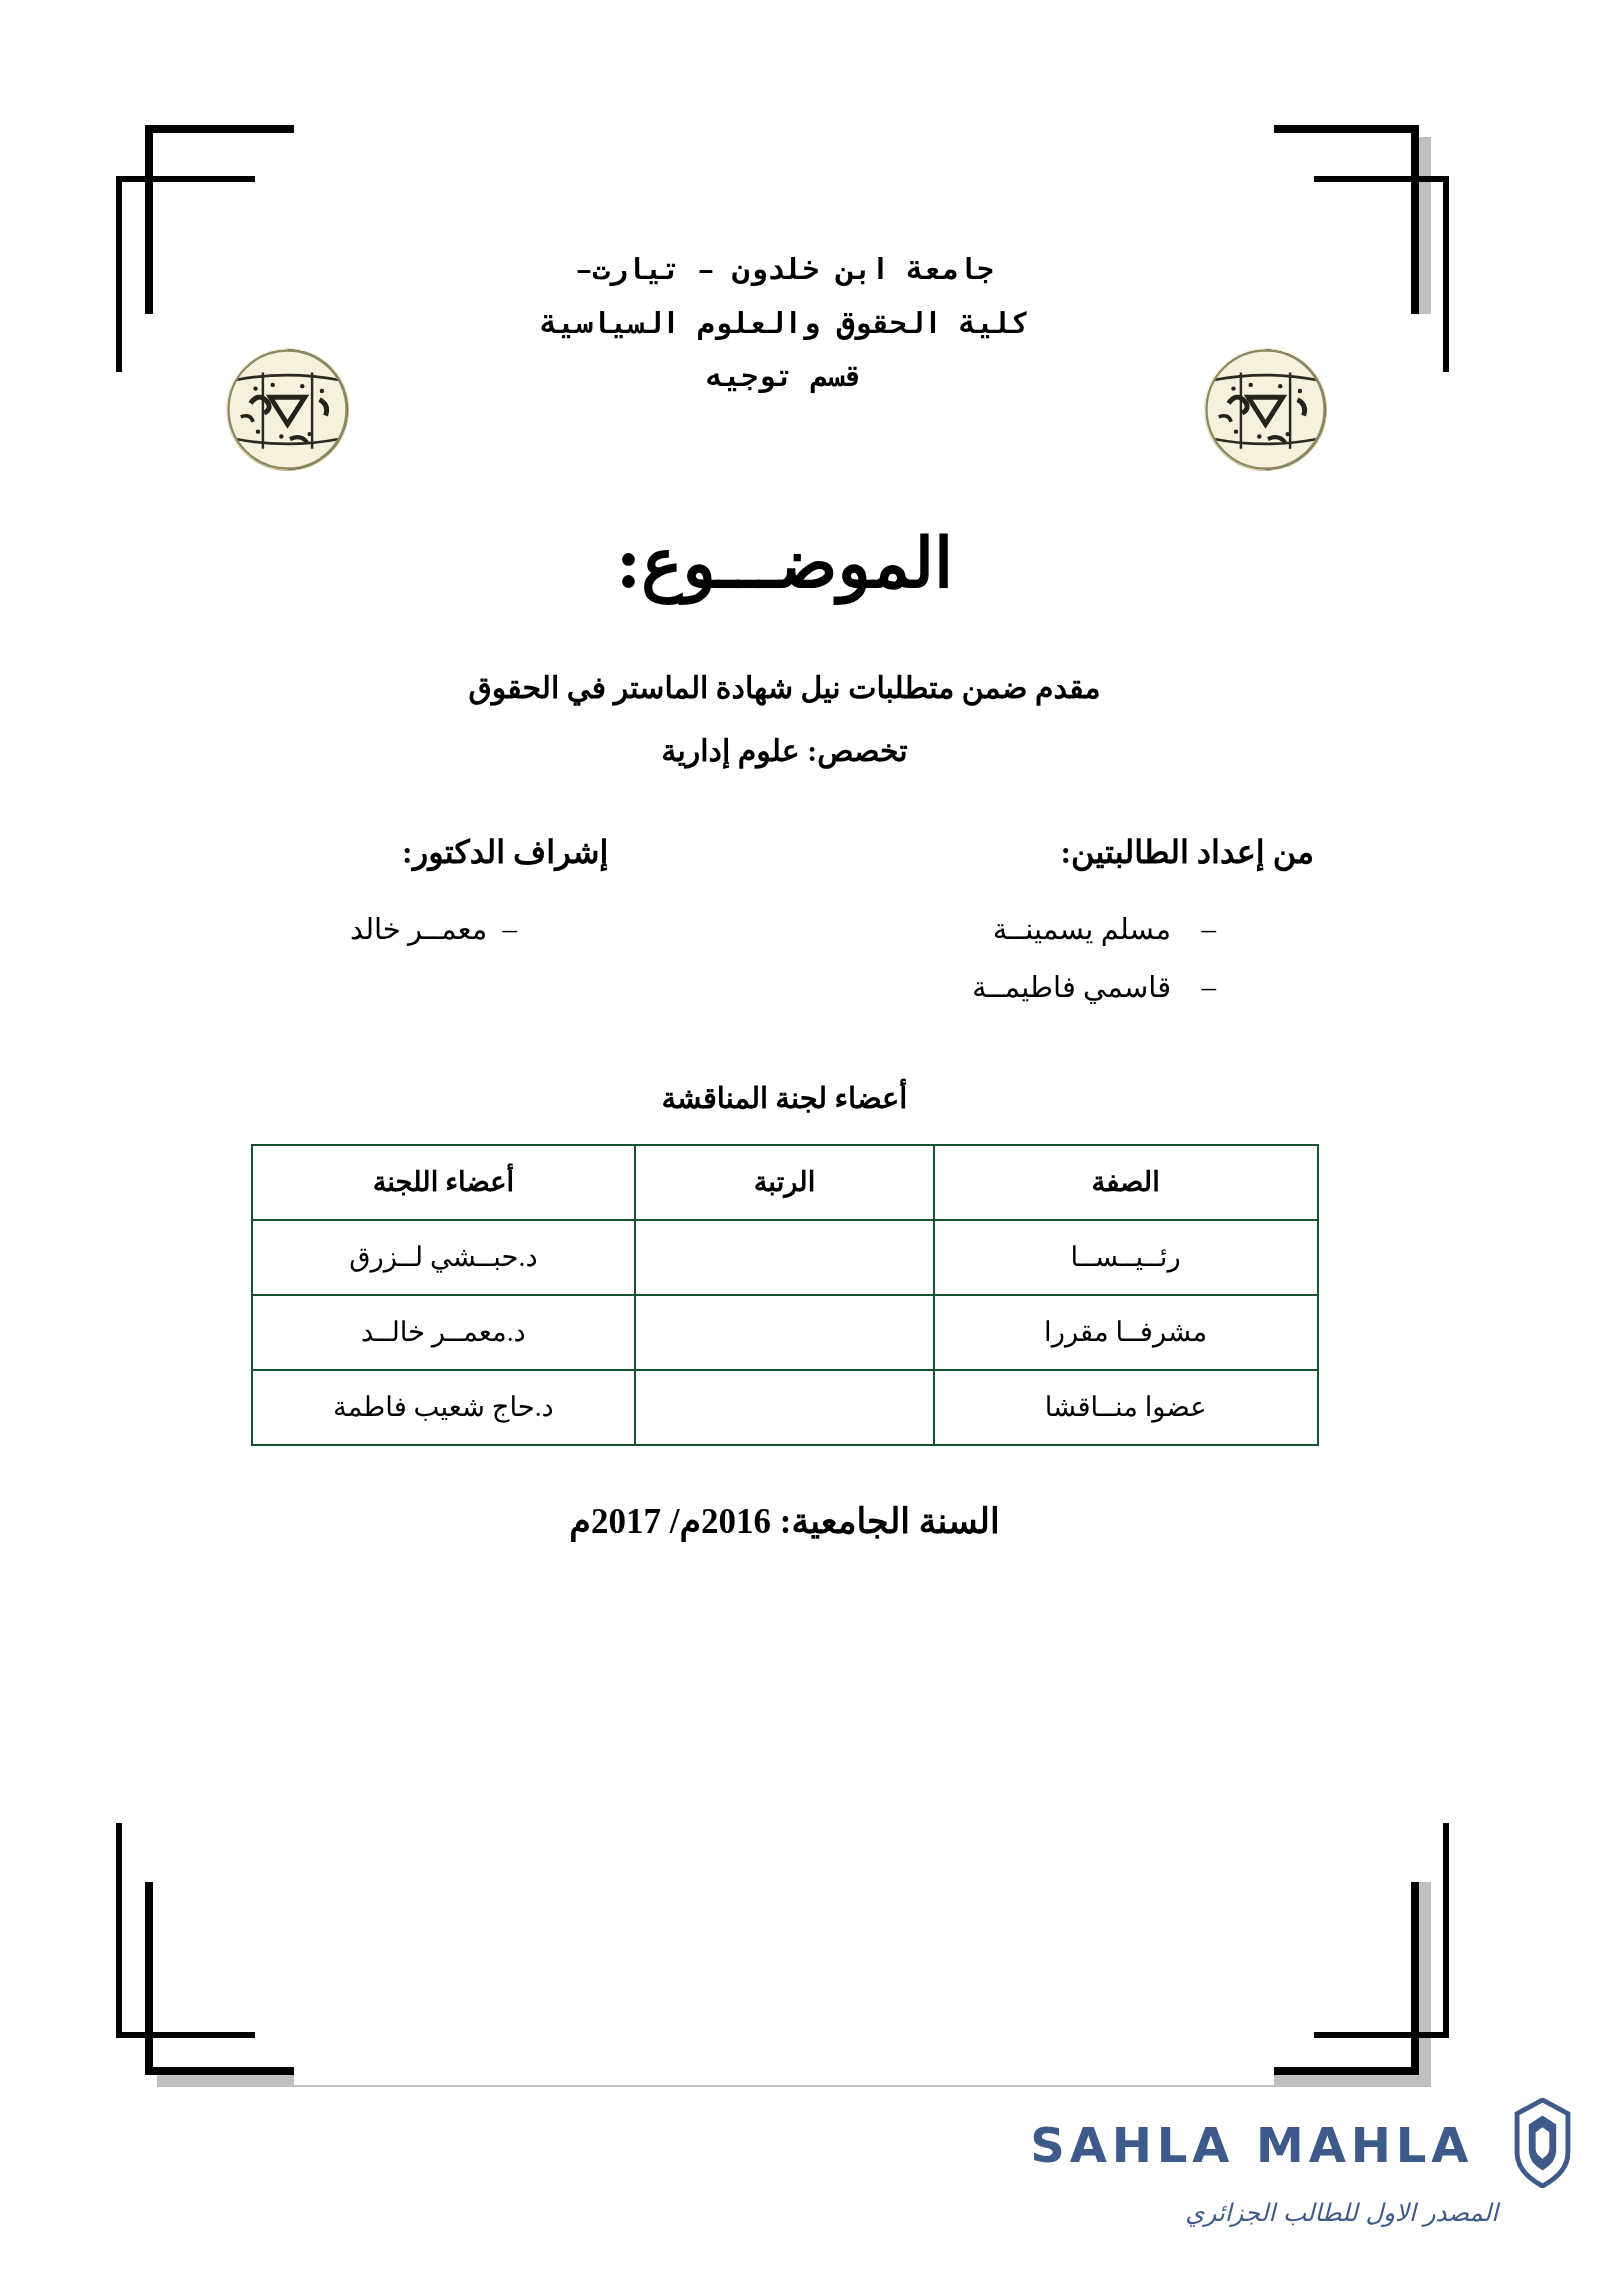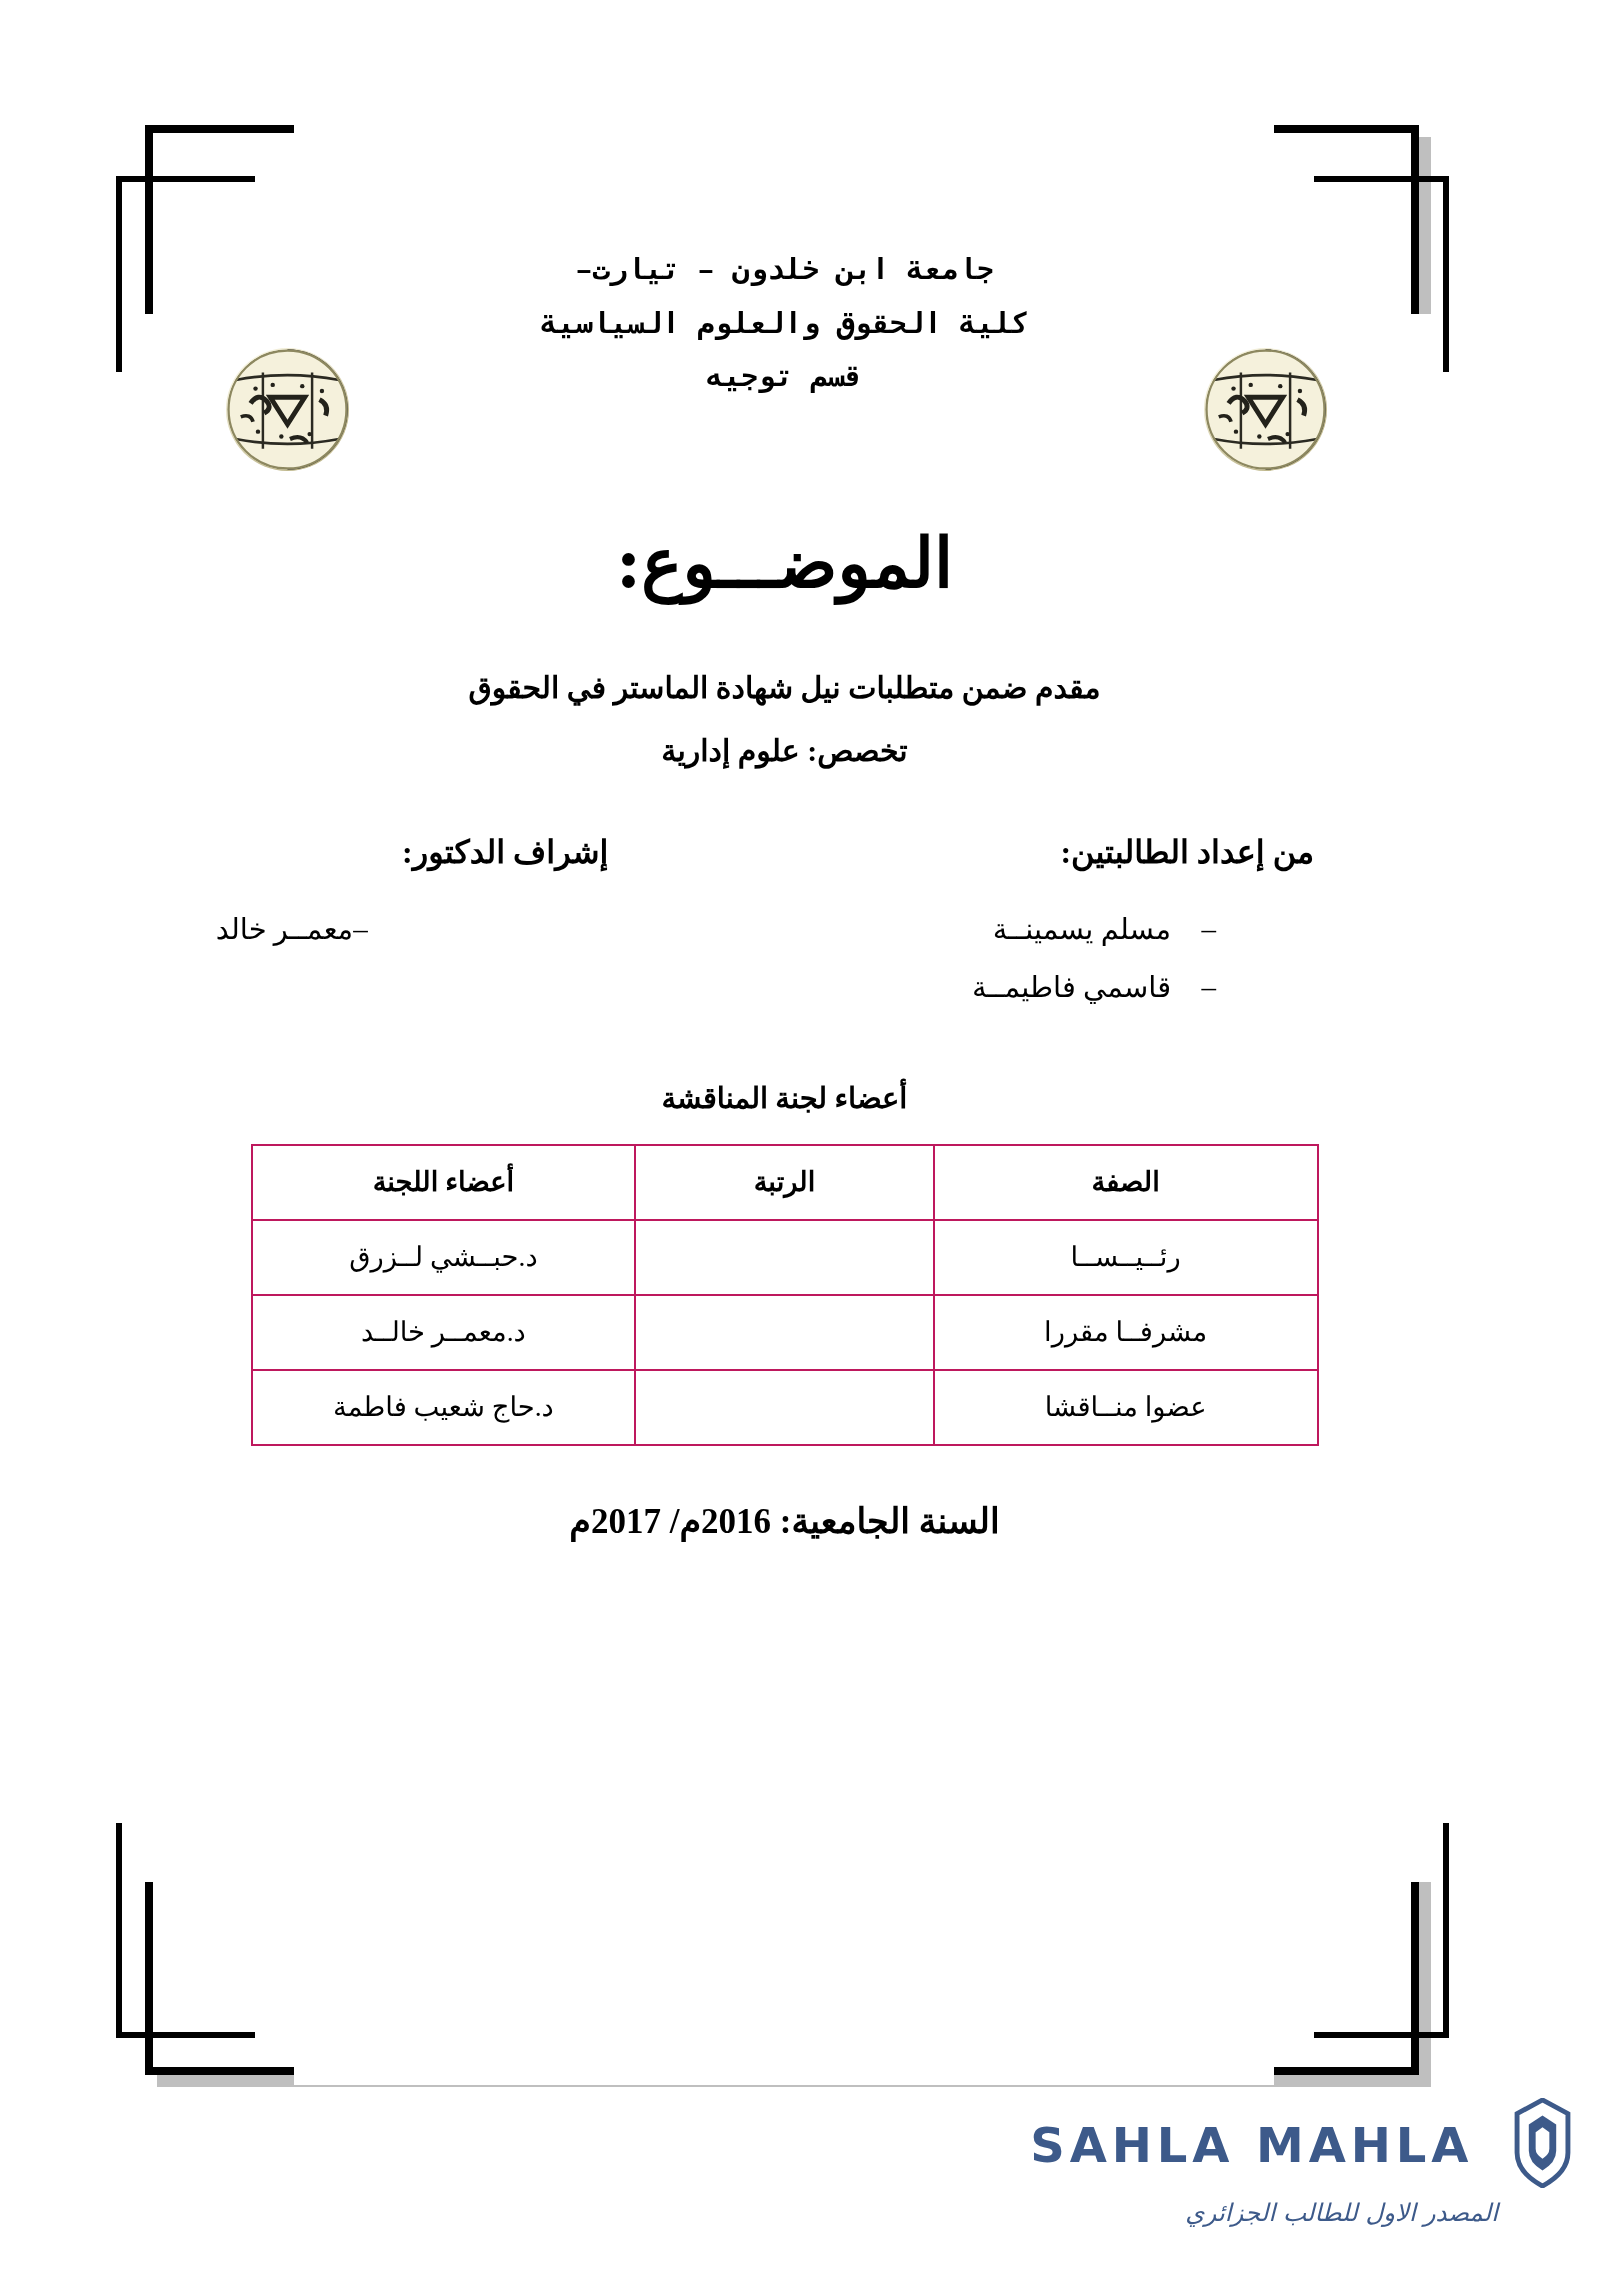--- a/index.html
+++ b/index.html
@@ -170,38 +170,38 @@
   }
   .people-col.students .people-head { padding-right: 9.8px; }
   .people-col.supervisor .people-head { text-align: right; padding-right: 176px; }
 
   .people-item {
     font-size: 29px;
     line-height: 2.0;
     white-space: nowrap;
   }
   .people-col.students .people-item { padding-right: 108px; text-align: right; }
-  .people-col.supervisor .people-item { padding-right: 118px; text-align: left; }
+  .people-col.supervisor .people-item { padding-right: 118px; text-align: center; }
   .bullet-dash { display: inline-block; width: 45px; }
 
   
   .jury-title {
     margin-top: 65px;
     font-size: 29px;
     font-weight: bold;
     text-align: center;
   }
   table.jury {
     margin: 29px auto 0 auto;
     width: 1068px;
     border-collapse: collapse;
     table-layout: fixed;
   }
   table.jury th, table.jury td {
-    border: 2px solid #be185d;
+    border: 2px solid #14532d;
     height: 73px;
     text-align: center;
     vertical-align: middle;
     font-size: 27.4px;
     font-weight: normal;
     padding: 0 14px;
   }
   table.jury th { font-weight: bold; }
   table.jury col.c1 { width: 36%; }
   table.jury col.c2 { width: 28%; }

